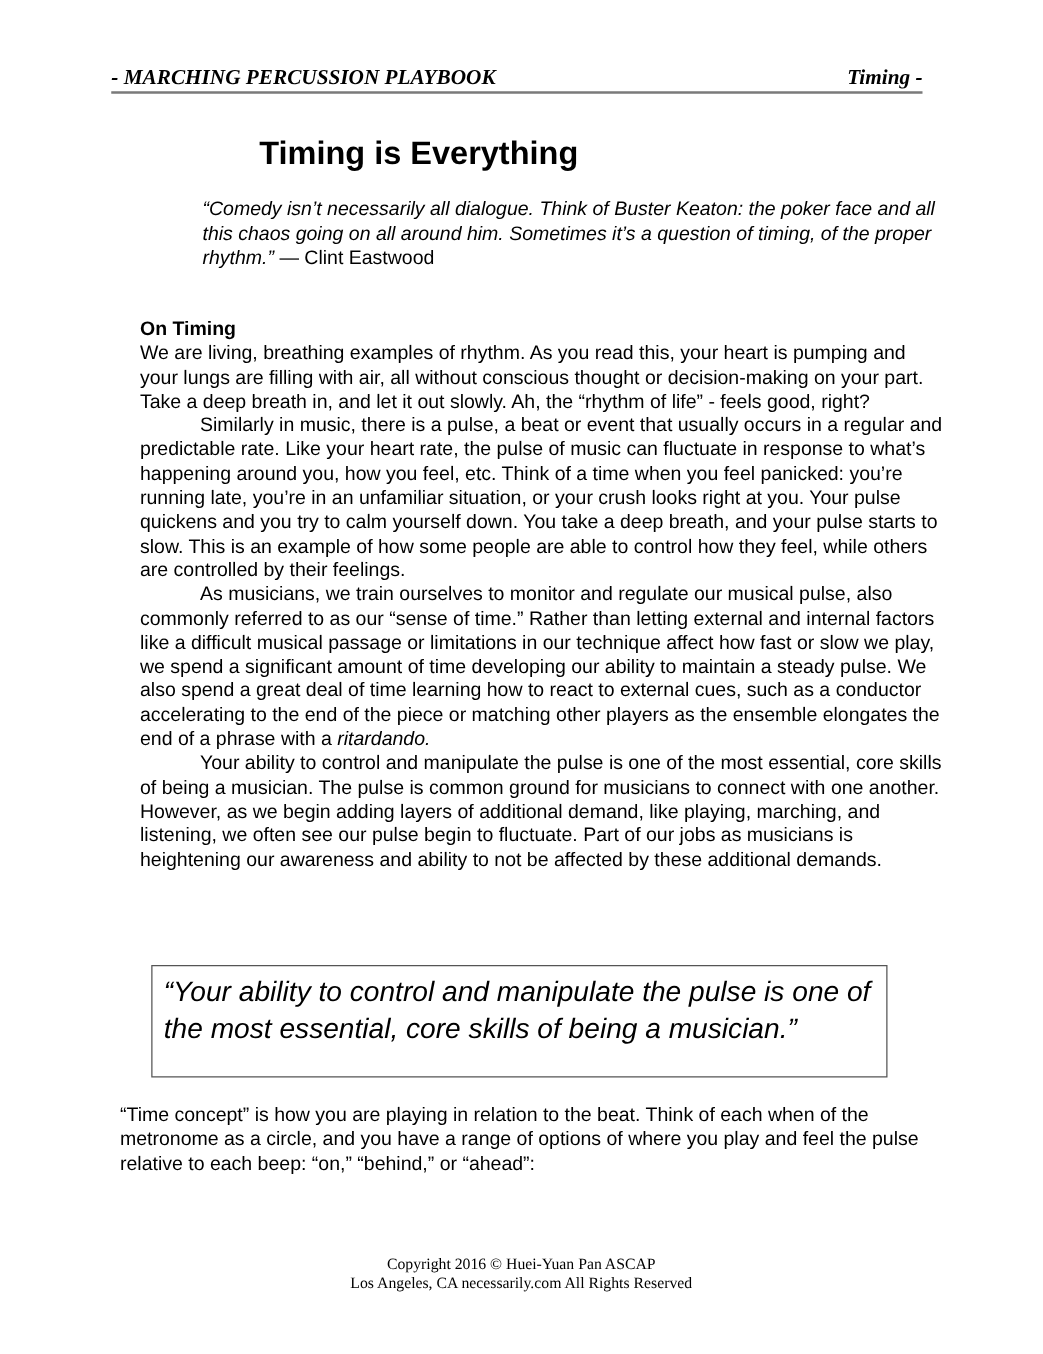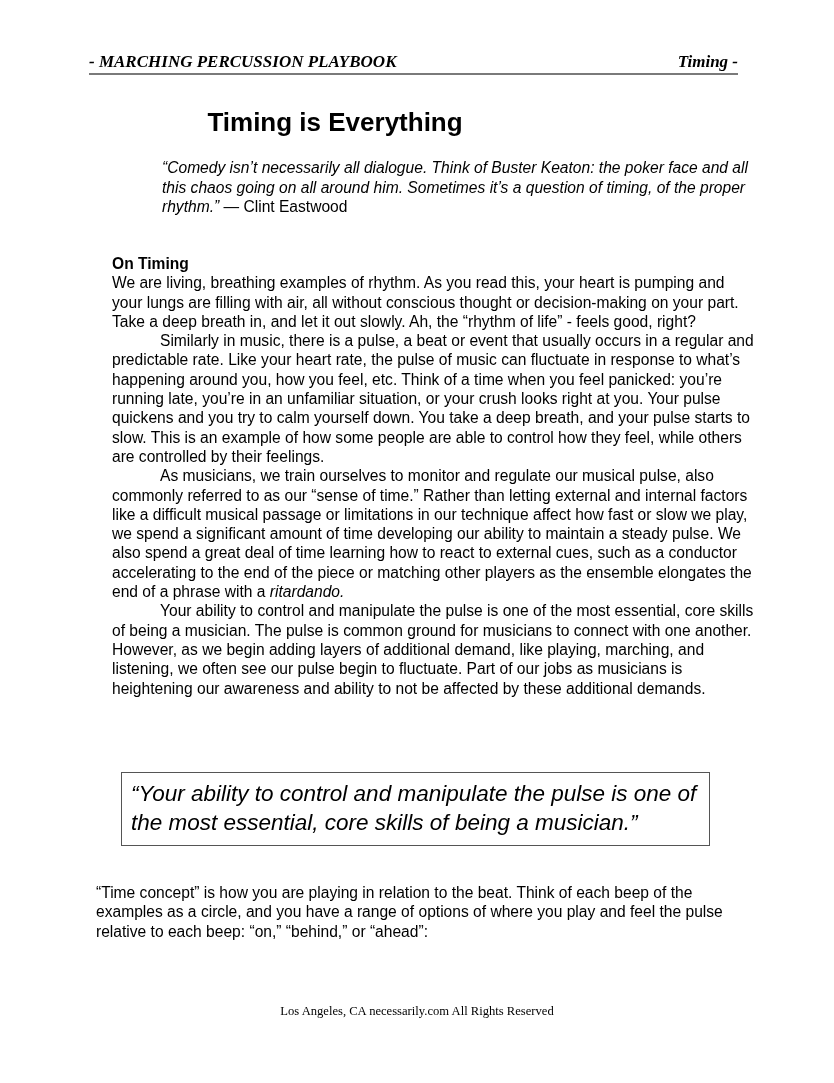--- a/index.html
+++ b/index.html
@@ -68,21 +68,21 @@
       margin: 0;
       font-size: 15.6px;
     }
     .body p { margin: 0; }
     .indent { text-indent: 48px; }
     .pullquote {
       position: absolute;
       left: 121px;
       top: 772px;
       width: 589px;
-      height: 74px;
+      height: 90px;
       border: 1.5px solid #555;
       box-sizing: border-box;
       padding: 7px 8px 0 9px;
       font-family: "Liberation Sans", sans-serif;
       font-style: italic;
       font-size: 22.5px;
       line-height: 28.5px;
     }
     .section2 {
       position: absolute;
@@ -123,18 +123,19 @@
   <h2 class="section-heading">On Timing</h2>
   <p>We are living, breathing examples of rhythm. As you read this, your heart is pumping and your lungs are filling with air, all without conscious thought or decision-making on your part. Take a deep breath in, and let it out slowly. Ah, the “rhythm of life” - feels good, right?</p>
   <p class="indent">Similarly in music, there is a pulse, a beat or event that usually occurs in a regular and predictable rate. Like your heart rate, the pulse of music can fluctuate in response to what’s happening around you, how you feel, etc. Think of a time when you feel panicked: you’re running late, you’re in an unfamiliar situation, or your crush looks right at you. Your pulse quickens and you try to calm yourself down. You take a deep breath, and your pulse starts to slow. This is an example of how some people are able to control how they feel, while others are controlled by their feelings.</p>
   <p class="indent"><span>As musicians, we train ourselves to monitor and regulate our musical pulse, also commonly referred to as our “sense of time.” Rather than letting external and internal factors like a difficult musical passage or limitations in our technique affect how fast or slow we play, we spend a significant amount of time developing our ability to maintain a steady pulse. We also spend a great deal of time learning how to react to external cues, such as a conductor accelerating to the end of the piece or matching other players as the ensemble elongates the end of a phrase with a </span><em>ritardando.</em></p>
   <p class="indent">Your ability to control and manipulate the pulse is one of the most essential, core skills of being a musician. The pulse is common ground for musicians to connect with one another. However, as we begin adding layers of additional demand, like playing, marching, and listening, we often see our pulse begin to fluctuate. Part of our jobs as musicians is heightening our awareness and ability to not be affected by these additional demands.</p>
 </div>
 
 <div class="pullquote">“Your ability to control and manipulate the pulse is one of the most essential, core skills of being a musician.”</div>
 
 <div class="section2">
-  <p>“Time concept” is how you are playing in relation to the beat. Think of each beep of the examples as a circle, and you have a range of options of where you play and feel the pulse relative to each beep: “on,” “behind,” or “ahead”:</p>
+  <p>“Time concept” is how you are playing in relation to the beat. Think of each when of the metronome as a circle, and you have a range of options of where you play and feel the pulse relative to each beep: “on,” “behind,” or “ahead”:</p>
 </div>
 
 <div class="footer">
+  <div>Copyright 2016 © Huei-Yuan Pan ASCAP</div>
   <div>Los Angeles, CA  necessarily.com  All Rights Reserved</div>
 </div>
 
 </body></html>

